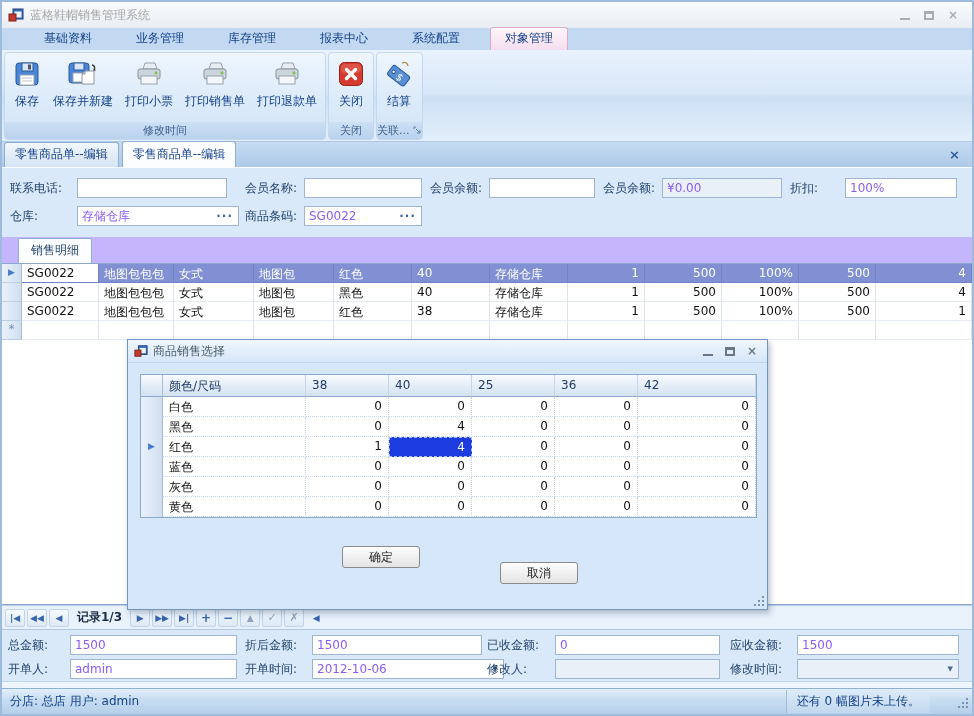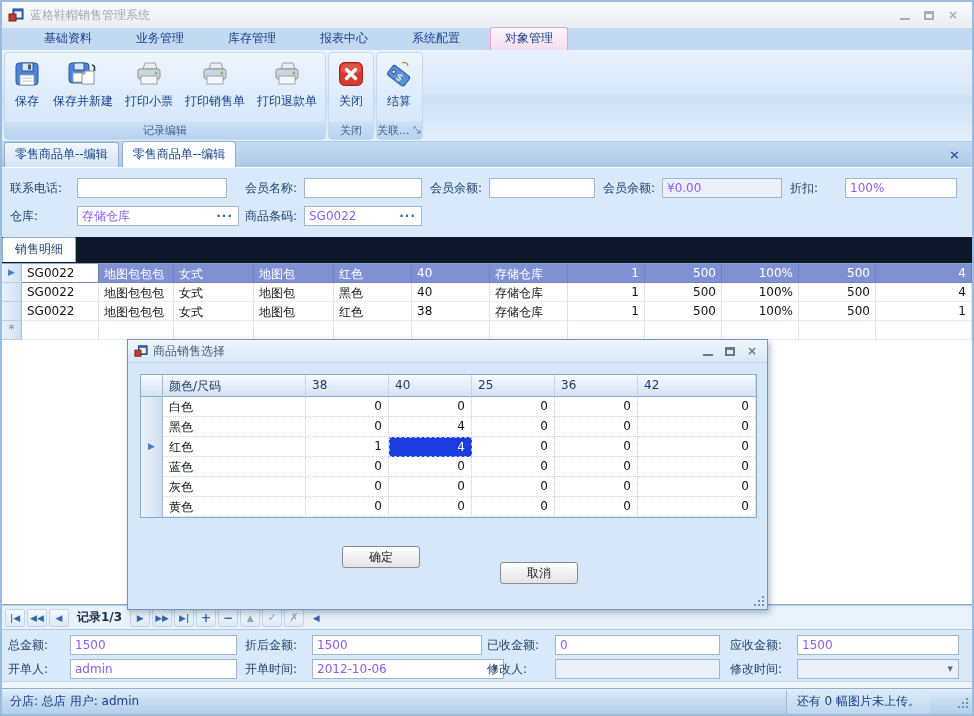--- a/index.html
+++ b/index.html
@@ -37,21 +37,21 @@
   
   .form-top { height:70px; flex:0 0 70px; background:#d9e9f9; border-top:1px solid #fbfdff; position:relative; }
   .af { position:absolute; height:20px; line-height:20px; }
   .fld { background:#fff; border:1px solid #9eb6d3; height:20px; display:flex; align-items:center; }
   .fld input { border:none; outline:none; background:transparent; width:100%; height:18px; font:12px "DejaVu Sans","Liberation Sans",sans-serif; color:#8b5cf6; padding:0 4px; }
   .fld .dots { color:#3565b0; padding:0 5px; letter-spacing:1px; font-weight:bold; }
   .fld.ro { background:#e9f0f8; }
   .fld .drop { color:#4a6a94; font-size:7px; padding:0 5px; }
 
   
-  .detail-tabrow { height:26px; flex:0 0 26px; background:#0f172a; display:flex; align-items:flex-start; padding-left:0; }
+  .detail-tabrow { height:26px; flex:0 0 26px; background:#c4b5fd; display:flex; align-items:center; padding-left:16px; }
   .det-tab { background:#fdfeff; border:1px solid #8eafd3; border-bottom:none; border-radius:2px 2px 0 0; padding:3px 12px 4px; color:#24456e; }
 
   
   .grid-panel { flex:1; border:1px solid #89a8cc; border-left:none; border-right:none; background:#fff; overflow:hidden; }
   .g-row { display:grid; grid-template-columns:20px 77px 75px 80px 80px 78px 78px 78px 77px 77px 77px 77px 1fr; }
   .g-h { height:20px; }
   .g-h .hc { background:linear-gradient(#fdfeff,#d7e4f3); border-right:1px solid #c2d2e4; border-bottom:1px solid #a8bdd4; color:#1f3a68; padding:2px 5px 0; white-space:nowrap; overflow:hidden; }
   .g-r { height:19px; }
   .g-r .c { border-right:1px solid #dbe4f0; border-bottom:1px solid #e6ecf5; padding:2px 5px 0; color:#111; white-space:nowrap; overflow:hidden; }
   .c.num { text-align:right; }
@@ -171,21 +171,21 @@
         <div class="rbtn">
           <svg width="28" height="28" viewBox="0 0 28 28">
               <path d="M8 9 L10 3 h10 l2 6 z" fill="#e8eef4" stroke="#98a2ac"></path>
               <rect x="3" y="9" width="22" height="10" rx="2" fill="#ccd4dc" stroke="#8a949e"></rect>
               <rect x="6" y="16" width="16" height="8" fill="#f4f7fa" stroke="#98a2ac"></rect>
               <circle cx="21" cy="13" r="1.4" fill="#7ac143"></circle>
             </svg>
           <span>打印退款单</span>
         </div>
       </div>
-      <div class="rcaption">记录编辑</div>
+      <div class="rcaption">修改时间</div>
     </div>
 
     <div class="rgroup">
       <div class="rbuttons">
         <div class="rbtn">
           <svg width="28" height="28" viewBox="0 0 28 28">
               <rect x="2.5" y="2.5" width="23" height="23" rx="5" fill="#d43a2f" stroke="#9e1f16"></rect>
               <rect x="4" y="4" width="20" height="9" rx="4" fill="#e36c5c" opacity="0.55"></rect>
               <path d="M9.5 9.5 L18.5 18.5 M18.5 9.5 L9.5 18.5" stroke="#fff" stroke-width="3.4" stroke-linecap="round"></path>
             </svg>

